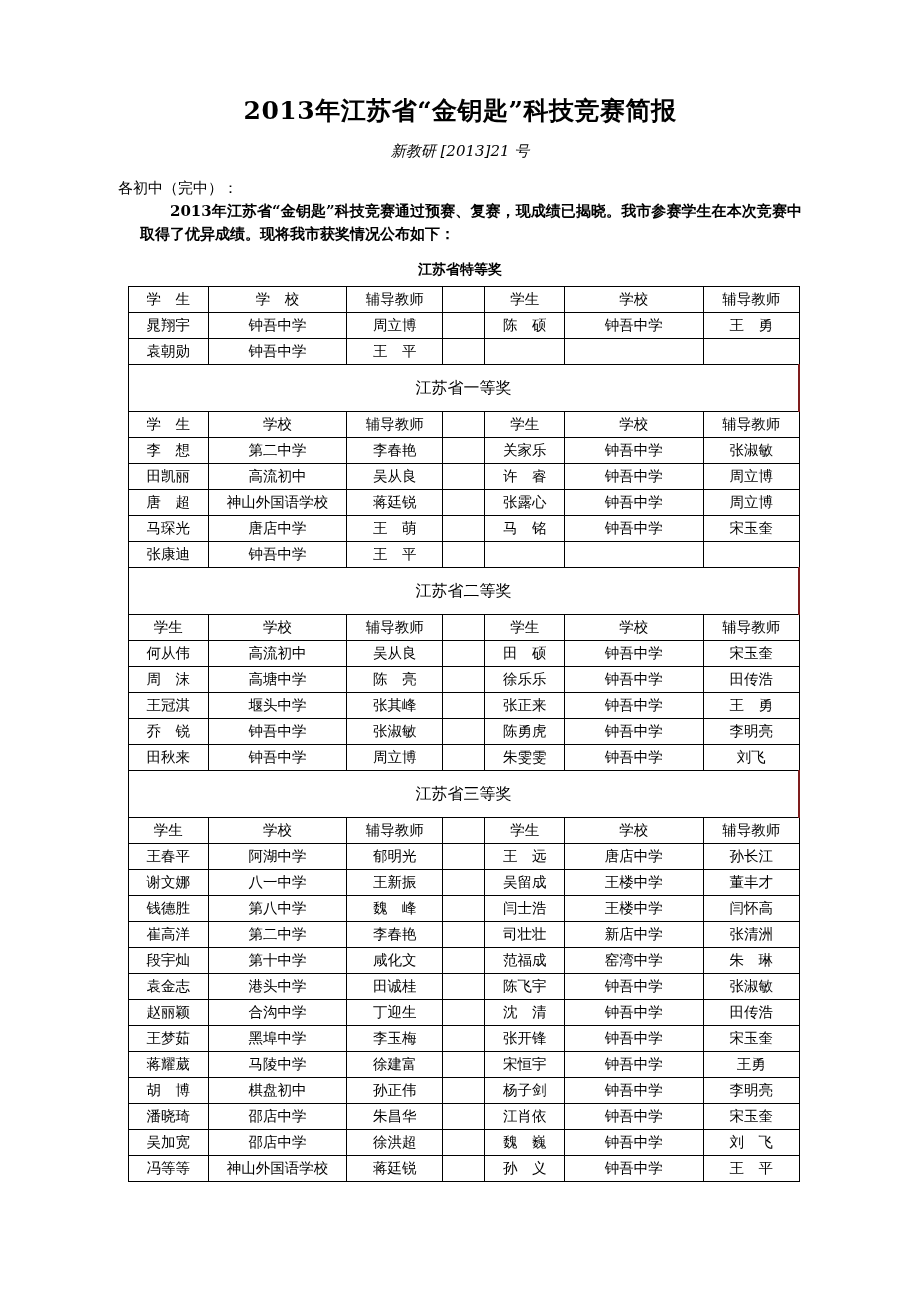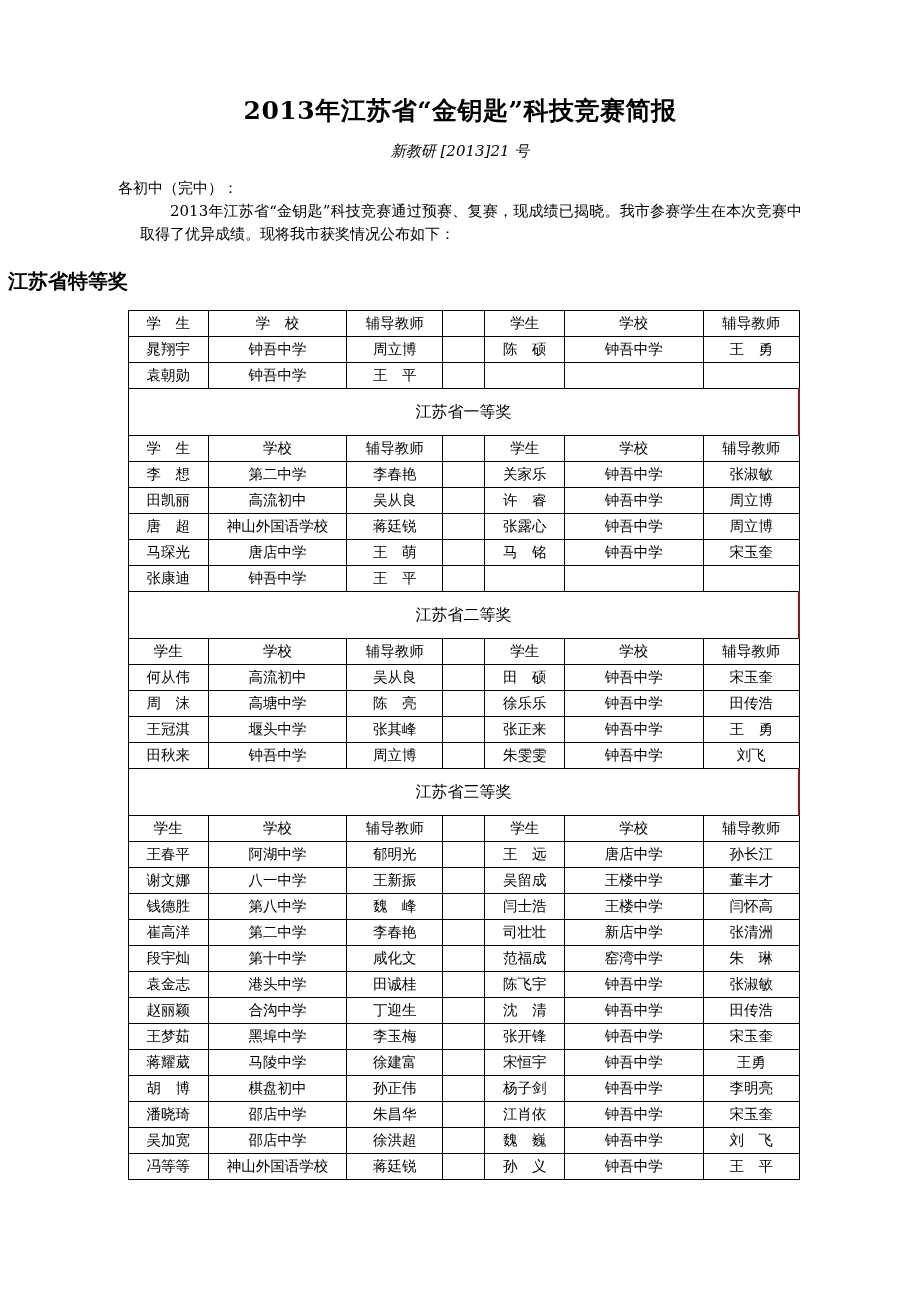--- a/index.html
+++ b/index.html
@@ -47,25 +47,26 @@
     line-height: 1.45;
   }
   .body-para {
     font-size: 15px;
     margin: 0;
     padding-left: 140px;
     padding-right: 118px;
     text-indent: 30px;
     line-height: 1.55;
     text-align: justify;
+    font-weight: bold;
   }
   .section-heading {
-    text-align: left;
-    font-size: 20px;
-    margin: 8px;
+    text-align: center;
+    font-size: 14px;
+    margin: 0;
     padding-top: 14px;
     padding-bottom: 8px;
     line-height: 1.3;
   }
   table.award-table {
     border-collapse: collapse;
     width: 672px;
     margin-left: 128px;
     table-layout: fixed;
     border: 1px solid #000;
@@ -244,20 +245,29 @@
         <tr>
           <td>王冠淇</td>
           <td>堰头中学</td>
           <td>张其峰</td>
           <td class="spacer"></td>
           <td>张正来</td>
           <td>钟吾中学</td>
           <td>王　勇</td>
         </tr>
         <tr>
+          <td>乔　锐</td>
+          <td>钟吾中学</td>
+          <td>张淑敏</td>
+          <td class="spacer"></td>
+          <td>陈勇虎</td>
+          <td>钟吾中学</td>
+          <td>李明亮</td>
+        </tr>
+        <tr>
           <td>田秋来</td>
           <td>钟吾中学</td>
           <td>周立博</td>
           <td class="spacer"></td>
           <td>朱雯雯</td>
           <td>钟吾中学</td>
           <td>刘飞</td>
         </tr>
         <tr class="band-row">
           <td colspan="7">江苏省三等奖</td>

